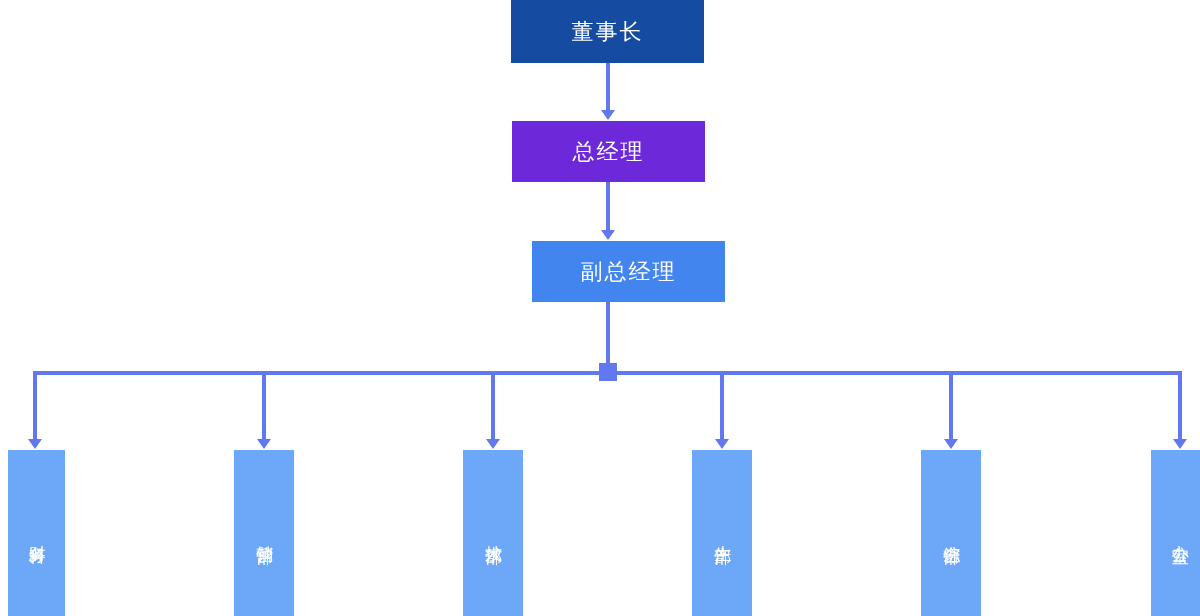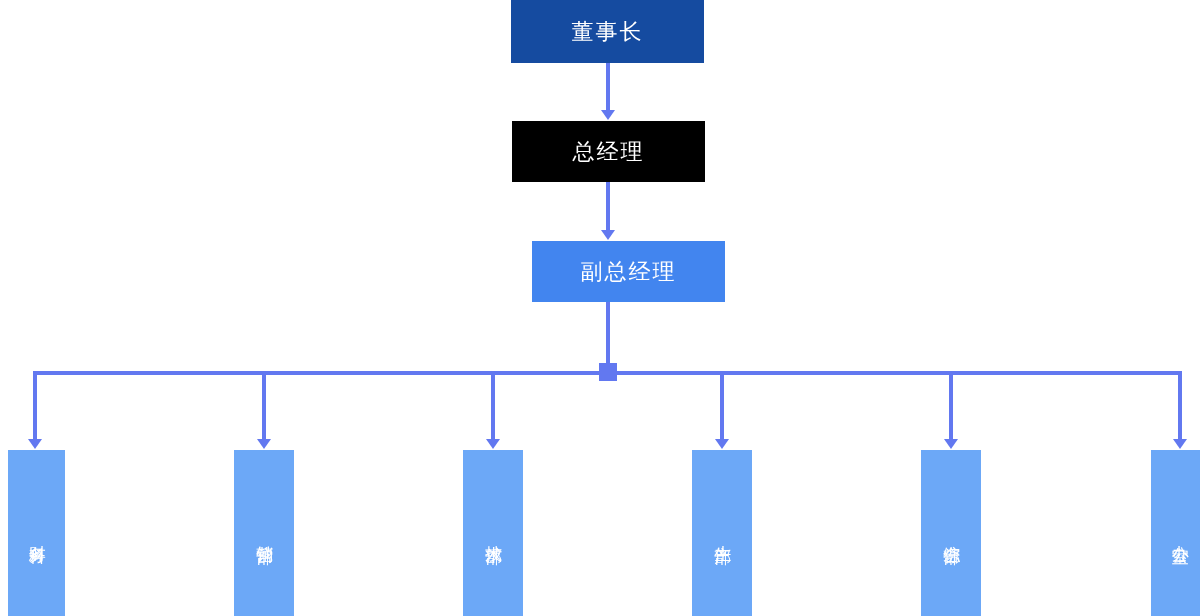--- a/index.html
+++ b/index.html
@@ -79,21 +79,21 @@
 
 <div id="chart">
 
   <div class="node" style="left:503px; top:0px; width:193px; height:63px; background:#154BA0;">
     <span>董事长</span>
   </div>
 
   <div class="conn-v" style="left:598px; top:63px; height:48px;"></div>
   <div class="arrow-down" style="left:593px; top:110px;"></div>
 
-  <div class="node" style="left:504px; top:121px; width:193px; height:61px; background:#000000;">
+  <div class="node" style="left:504px; top:121px; width:193px; height:61px; background:#6d28d9;">
     <span>总经理</span>
   </div>
 
   <div class="conn-v" style="left:598px; top:182px; height:48px;"></div>
   <div class="arrow-down" style="left:593px; top:230px;"></div>
 
   <div class="node" style="left:524px; top:241px; width:193px; height:61px; background:#4285EF;">
     <span>副总经理</span>
   </div>
 

